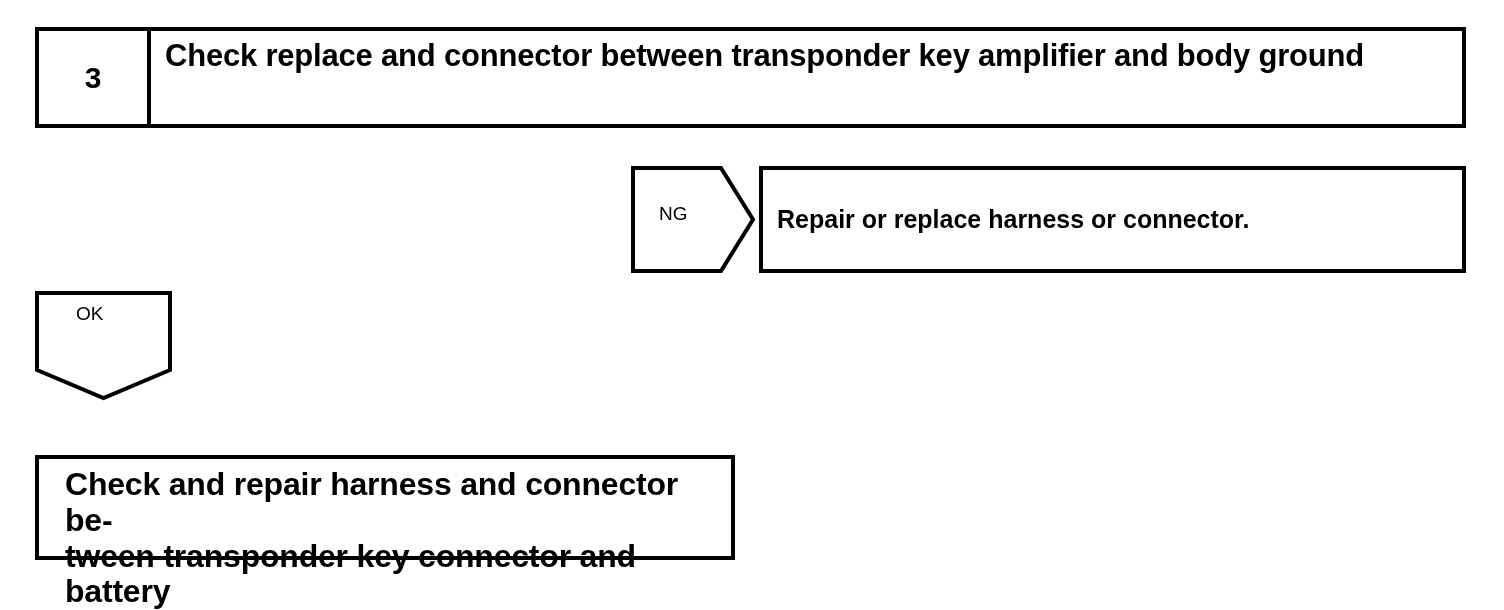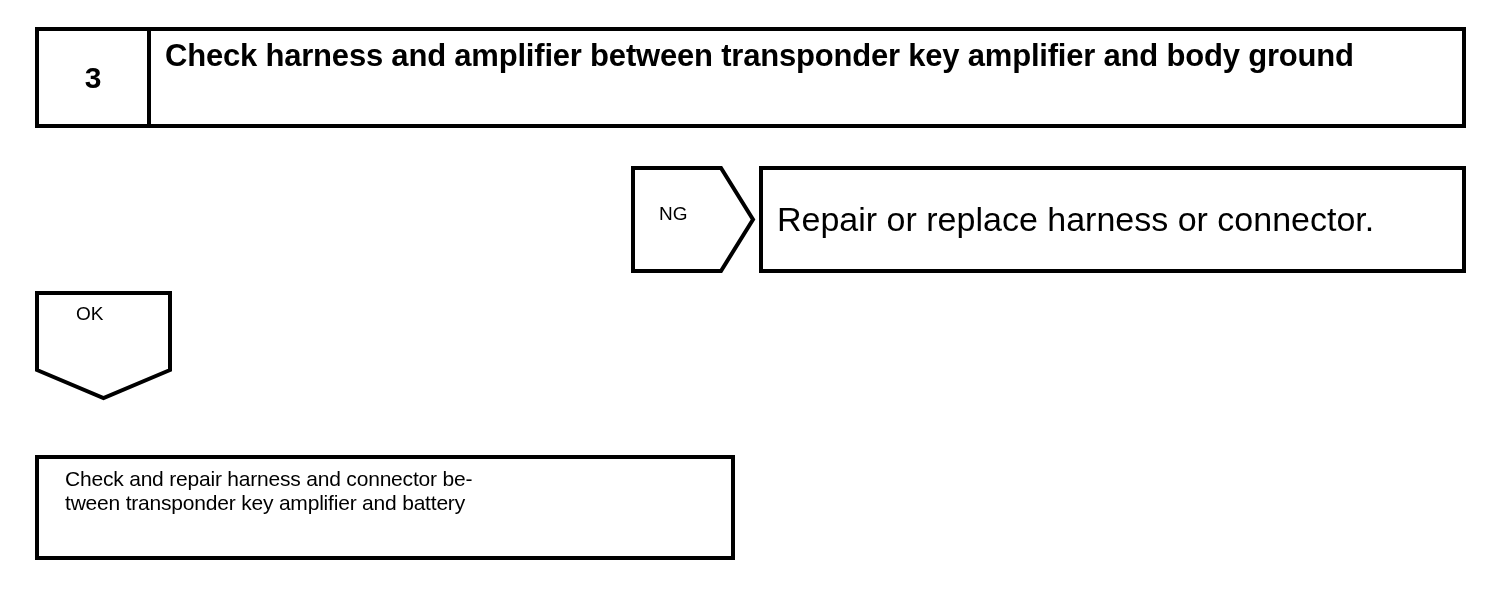--- a/index.html
+++ b/index.html
@@ -101,48 +101,48 @@
     align-items: center;
   }
   .box-repair {
     left: 759px;
     top: 166px;
     width: 707px;
     height: 107px;
     padding-left: 14px;
   }
   .box-repair .result-text {
-    font-size: 34px;
-    font-weight: normal;
+    font-size: 25px;
+    font-weight: bold;
     line-height: 1.1;
   }
   .box-final {
     left: 35px;
     top: 455px;
     width: 700px;
     height: 105px;
     align-items: flex-start;
     padding: 8px 10px 0 26px;
   }
   .box-final .result-text {
-    font-size: 21px;
-    font-weight: normal;
+    font-size: 32px;
+    font-weight: bold;
     line-height: 1.12;
     letter-spacing: -0.2px;
   }
 </style>
 </head>
 <body>
 
 <div class="step-header">
   <div class="step-number-cell">
     <span class="step-number">3</span>
   </div>
   <div class="step-title-cell">
-    <span class="step-title">Check harness and amplifier between transponder key amplifier and body ground</span>
+    <span class="step-title">Check replace and connector between transponder key amplifier and body ground</span>
   </div>
 </div>
 
 <div class="branch-ng">
   <svg width="124" height="107" viewBox="0 0 124 107">
     <polygon points="2,2 90,2 122,53.5 90,105 2,105" fill="#ffffff" stroke="#000000" stroke-width="4" stroke-linejoin="miter"></polygon>
   </svg>
 </div>
 <span class="branch-label ng-label">NG</span>
 
@@ -153,15 +153,15 @@
 <div class="branch-ok">
   <svg width="137" height="110" viewBox="0 0 137 110">
     <polygon points="2,2 135,2 135,79 68.5,107 2,79" fill="#ffffff" stroke="#000000" stroke-width="4" stroke-linejoin="miter"></polygon>
   </svg>
 </div>
 <span class="branch-label ok-label">OK</span>
 
 <div class="result-box box-final">
   <span class="result-text">
     <span>Check and repair harness and connector be-</span><br>
-    <span>tween transponder key amplifier and battery</span>
+    <span>tween transponder key connector and battery</span>
   </span>
 </div>
 
 </body></html>

